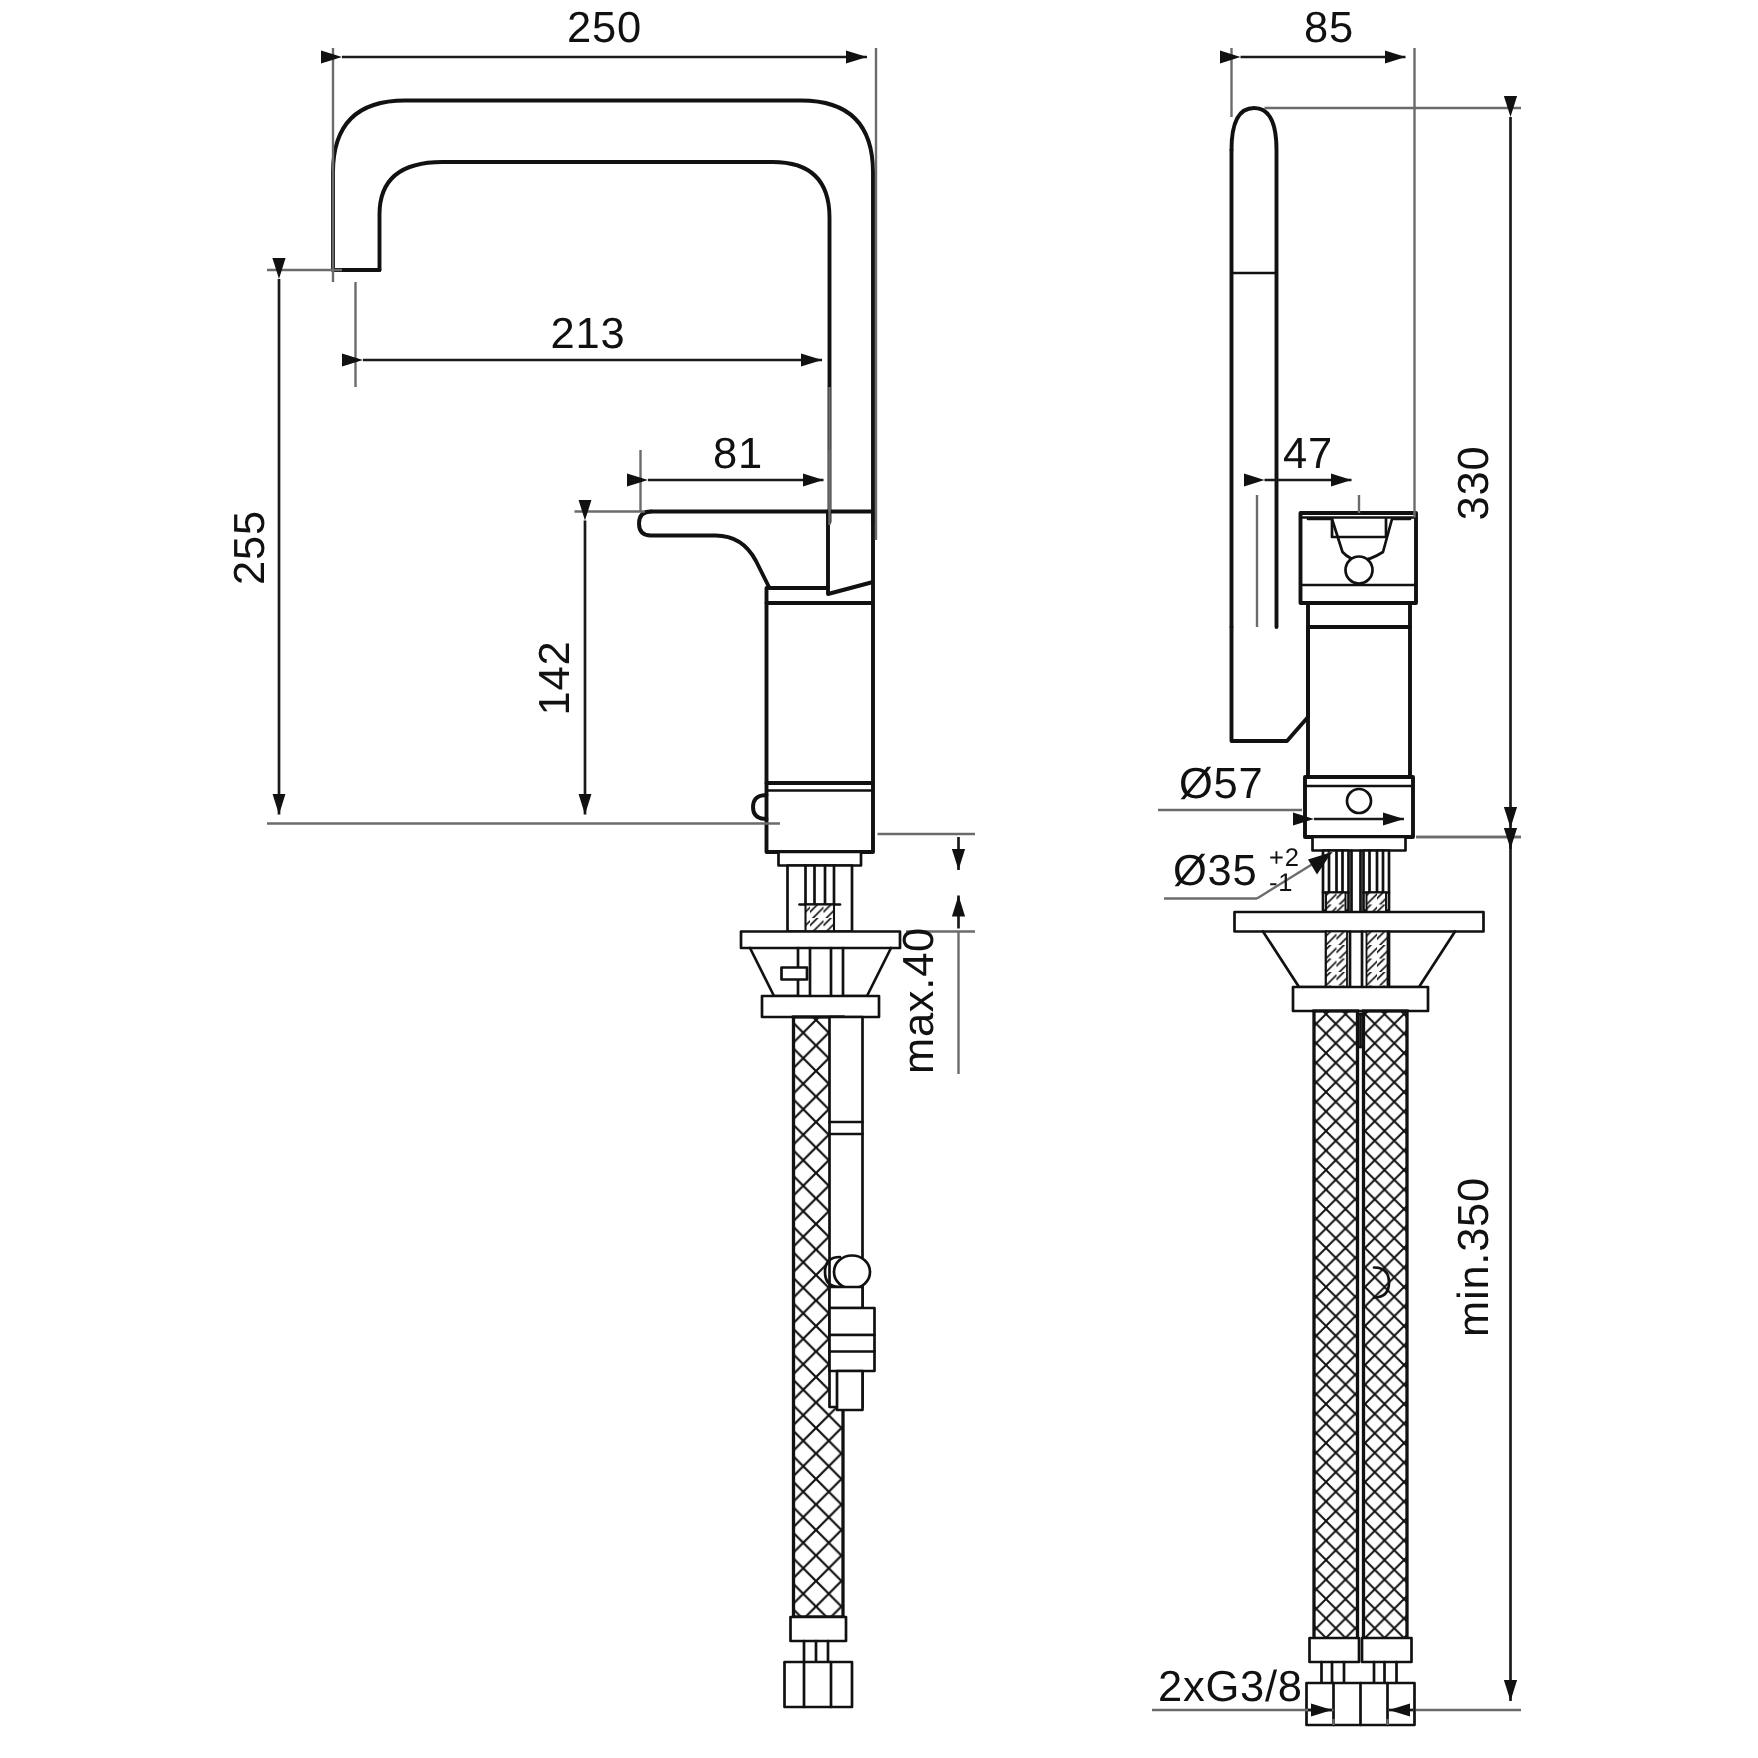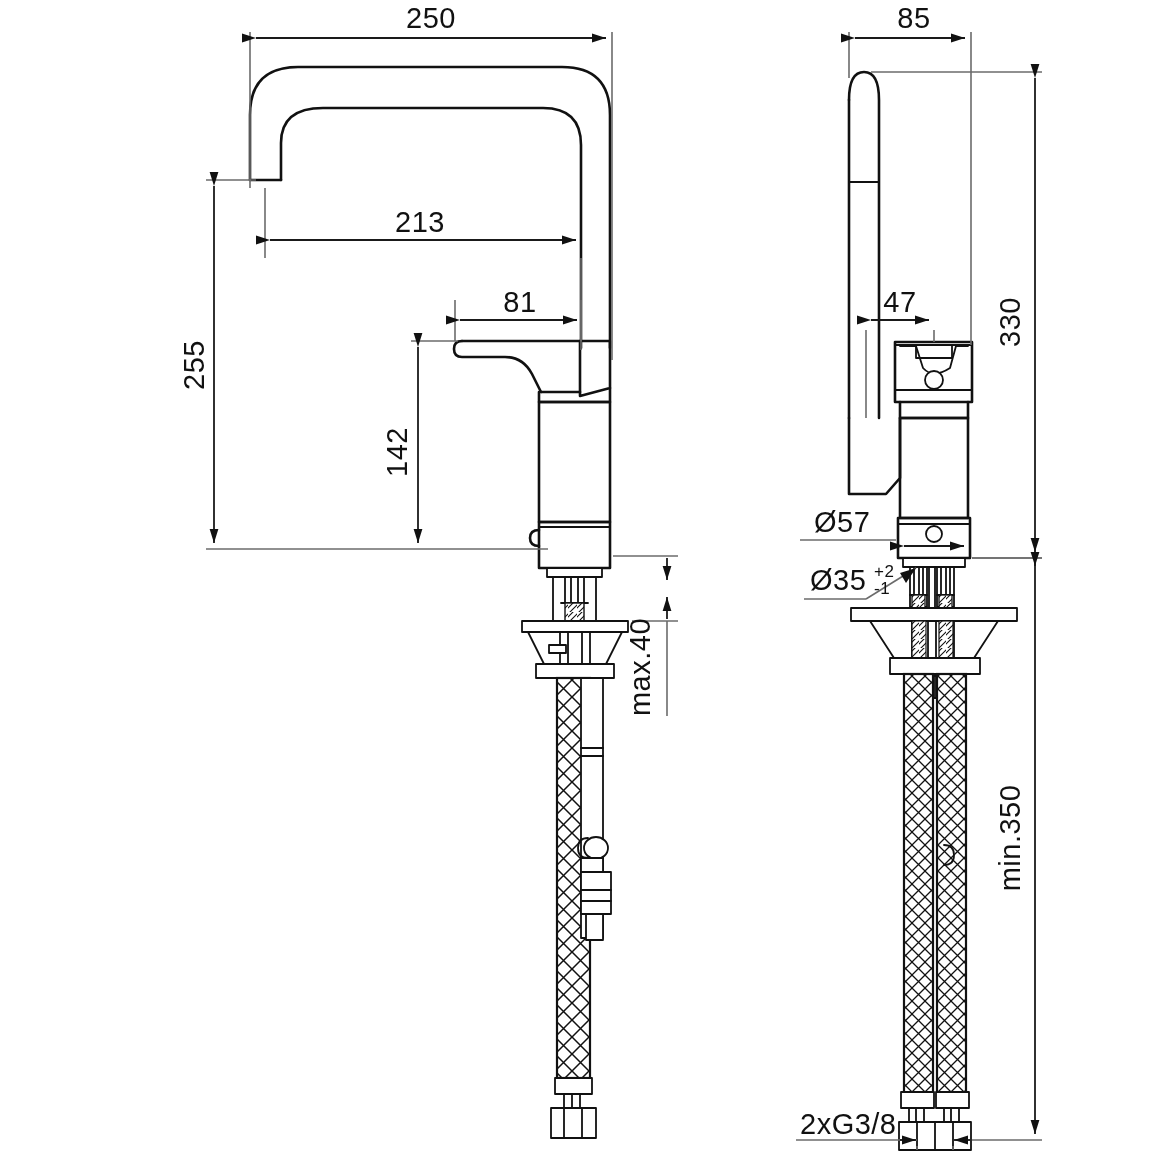--- a/index.html
+++ b/index.html
@@ -4,21 +4,21 @@
 <title>Faucet Technical Drawing</title>
 <style>
   html,body{margin:0;padding:0;background:#ffffff;}
   body{
     width:1172px;height:1172px;
     font-family:"Liberation Sans","DejaVu Sans",sans-serif;
     color:#1a1a1a;
     overflow:hidden;
     position:relative;
   }
-  #stage{position:relative;width:940px;height:1172px;margin-left:28px;}
+  #stage{position:relative;width:940px;height:1172px;}
   svg#drawing{position:absolute;left:0;top:0;width:1172px;height:1172px;display:block;}
   .dimtext{
     font-family:"Liberation Sans","DejaVu Sans",sans-serif;
     font-size:29px;
     fill:#111111;
     letter-spacing:0.5px;
   }
   .sup{font-size:17px;}
   text{ -webkit-font-smoothing:antialiased; }
 </style>

